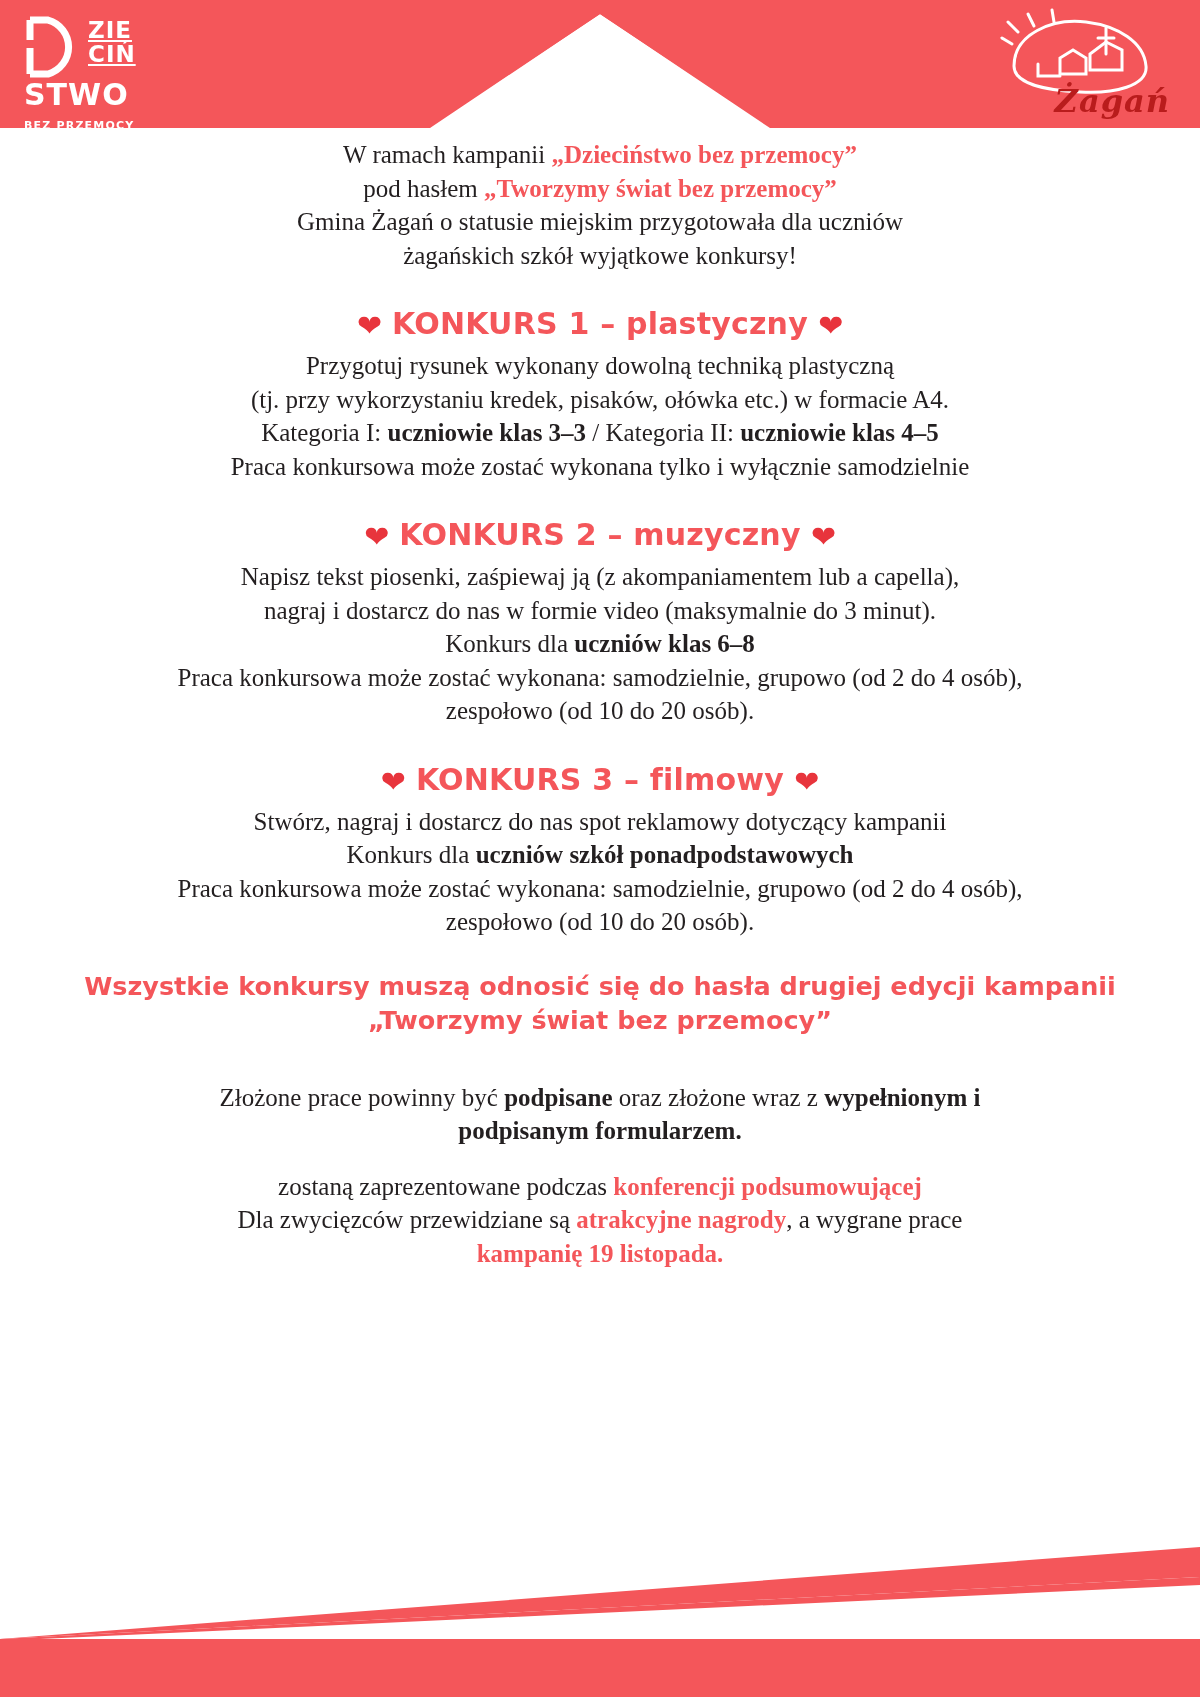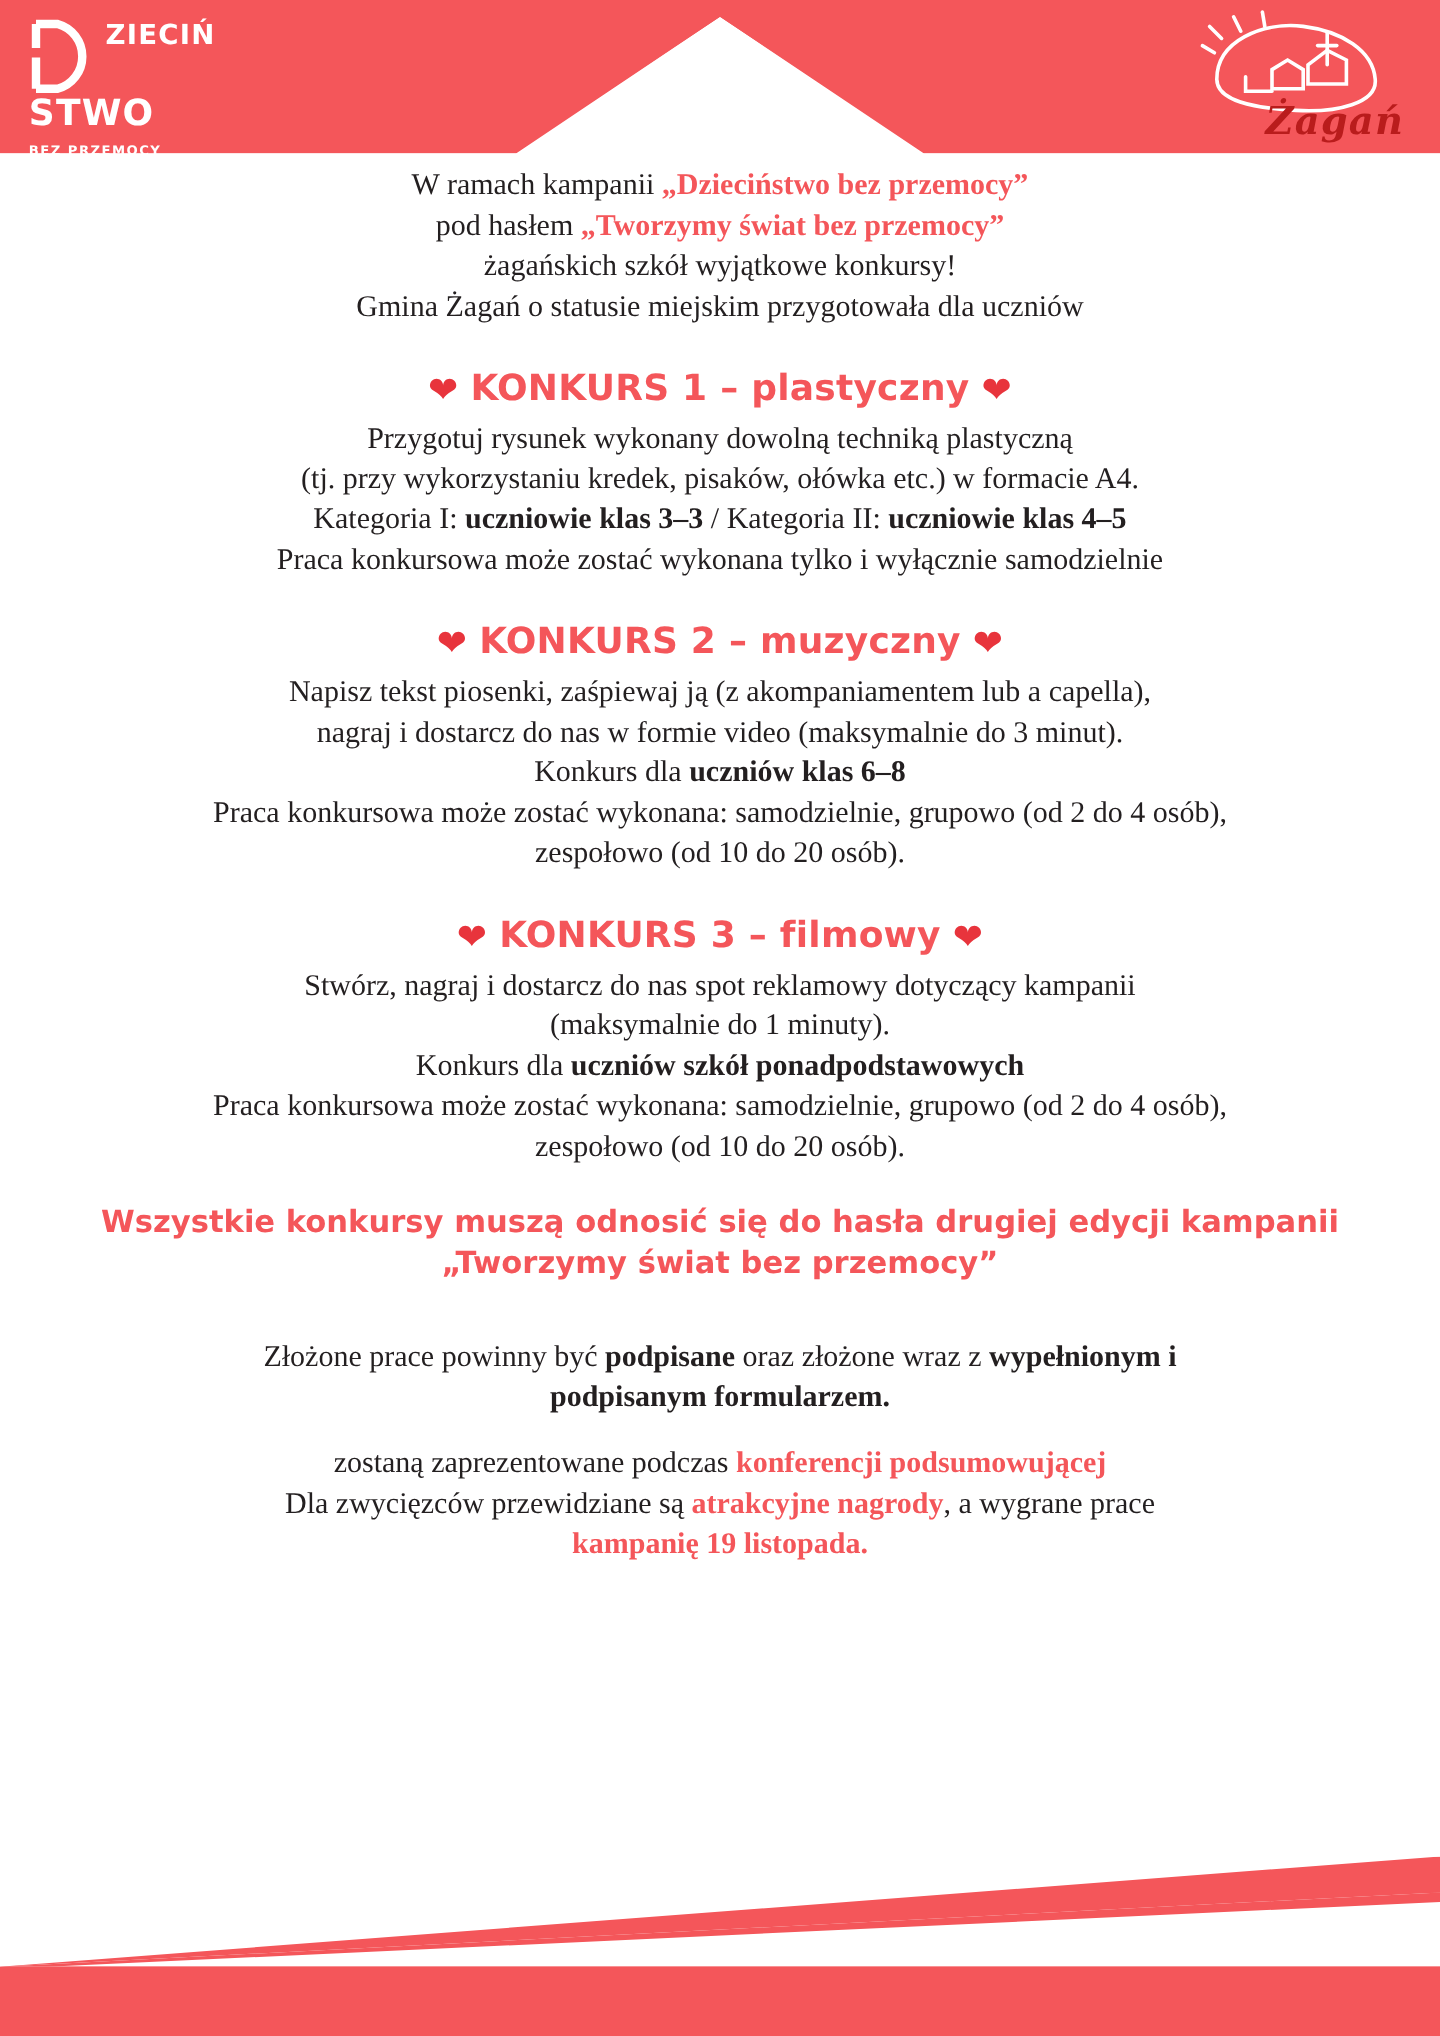--- a/index.html
+++ b/index.html
@@ -44,23 +44,24 @@
     width: 200px;
     height: 110px;
     color: #ffffff;
   }
   .logo-left .ll-row1 {
     display: flex;
     align-items: flex-start;
   }
   .logo-left .ll-stack {
     display: flex;
-    flex-direction: row;
+    flex-direction: column;
     margin-left: 6px;
     margin-top: 4px;
+    text-decoration: underline;
   }
   .logo-left .ll-zie, .logo-left .ll-cin {
     font-size: 23px;
     font-weight: 700;
     letter-spacing: 1px;
     line-height: 1.05;
   }
   .logo-left .ll-stwo {
     font-size: 30px;
     font-weight: 700;
@@ -220,22 +221,22 @@
 
 <div class="content">
 
   <div class="para">
     <div>
       <span>W ramach kampanii </span><span class="red-b">„Dzieciństwo bez przemocy”</span>
     </div>
     <div>
       <span>pod hasłem </span><span class="red-b">„Tworzymy świat bez przemocy”</span>
     </div>
+    <div>Gmina Żagań o statusie miejskim przygotowała dla uczniów</div>
     <div>żagańskich szkół wyjątkowe konkursy!</div>
-    <div>Gmina Żagań o statusie miejskim przygotowała dla uczniów</div>
   </div>
 
   <div class="section-title">
     <span class="heart">❤</span><span>KONKURS 1 – plastyczny</span><span class="heart">❤</span>
   </div>
   <div class="para">
     <div>Przygotuj rysunek wykonany dowolną techniką plastyczną</div>
     <div>(tj. przy wykorzystaniu kredek, pisaków, ołówka etc.) w formacie A4.</div>
     <div>
       <span>Kategoria I: </span><span class="b">uczniowie klas 3–3</span><span> / Kategoria II: </span><span class="b">uczniowie klas 4–5</span>
@@ -254,21 +255,20 @@
     </div>
     <div>Praca konkursowa może zostać wykonana: samodzielnie, grupowo (od 2 do 4 osób),</div>
     <div>zespołowo (od 10 do 20 osób).</div>
   </div>
 
   <div class="section-title">
     <span class="heart">❤</span><span>KONKURS 3 – filmowy</span><span class="heart">❤</span>
   </div>
   <div class="para">
     <div>Stwórz, nagraj i dostarcz do nas spot reklamowy dotyczący kampanii</div>
-    <div>(maksymalnie do 1 minuty).</div>
     <div>
       <span>Konkurs dla </span><span class="b">uczniów szkół ponadpodstawowych</span>
     </div>
     <div>Praca konkursowa może zostać wykonana: samodzielnie, grupowo (od 2 do 4 osób),</div>
     <div>zespołowo (od 10 do 20 osób).</div>
   </div>
 
   <div class="gap-lg"></div>
 
   <div class="highlight">

